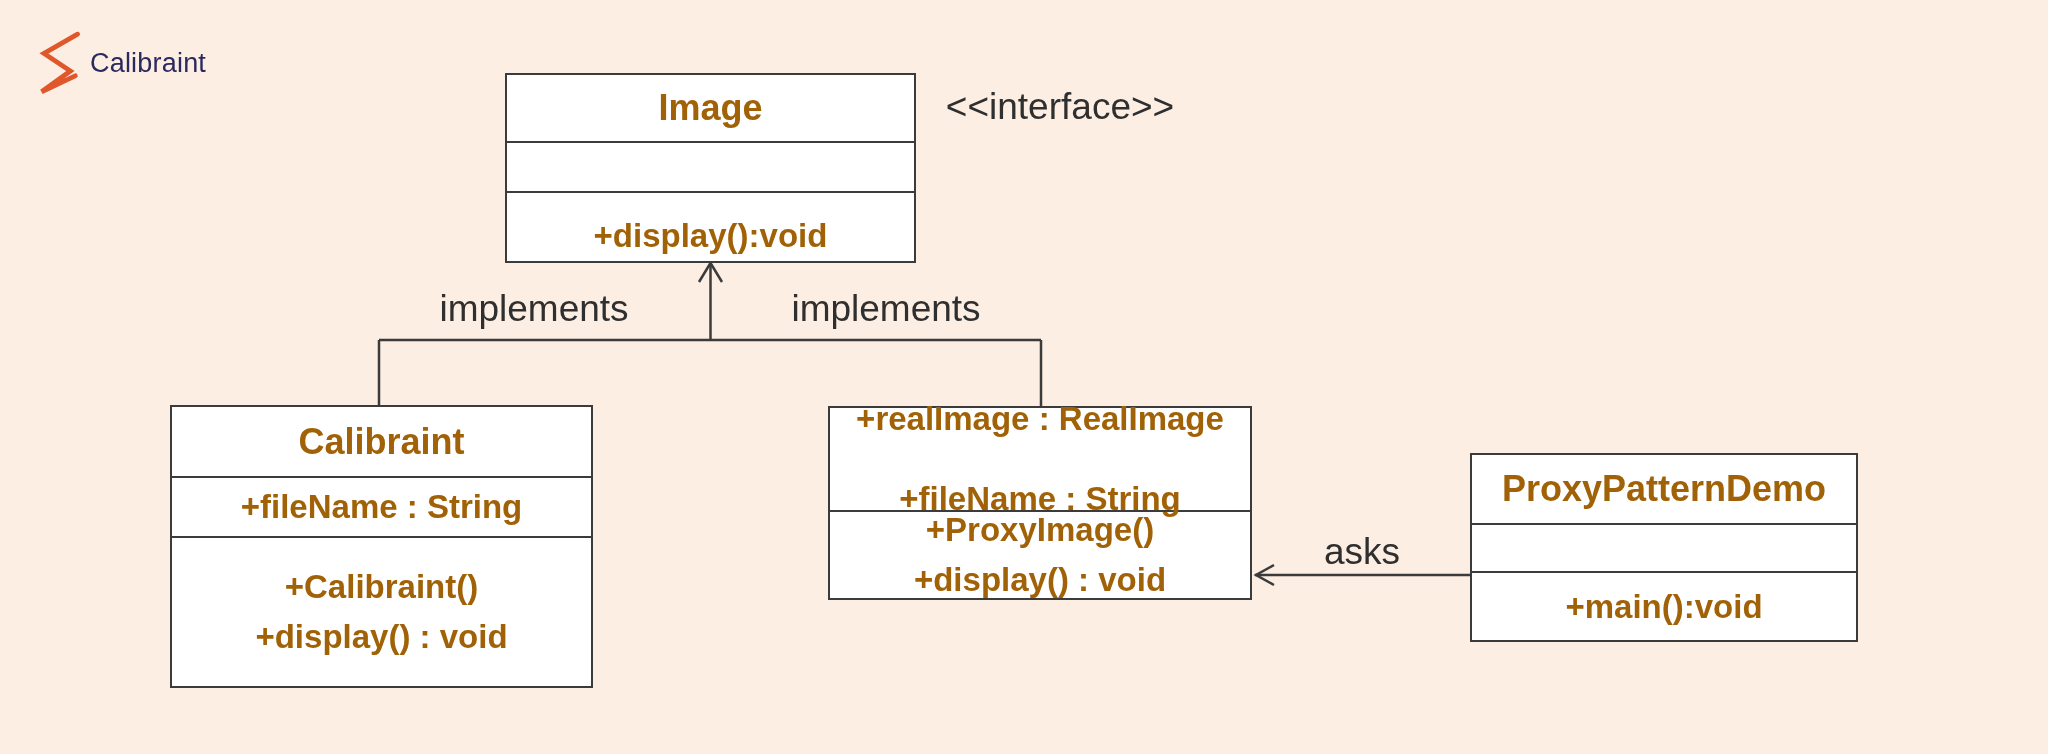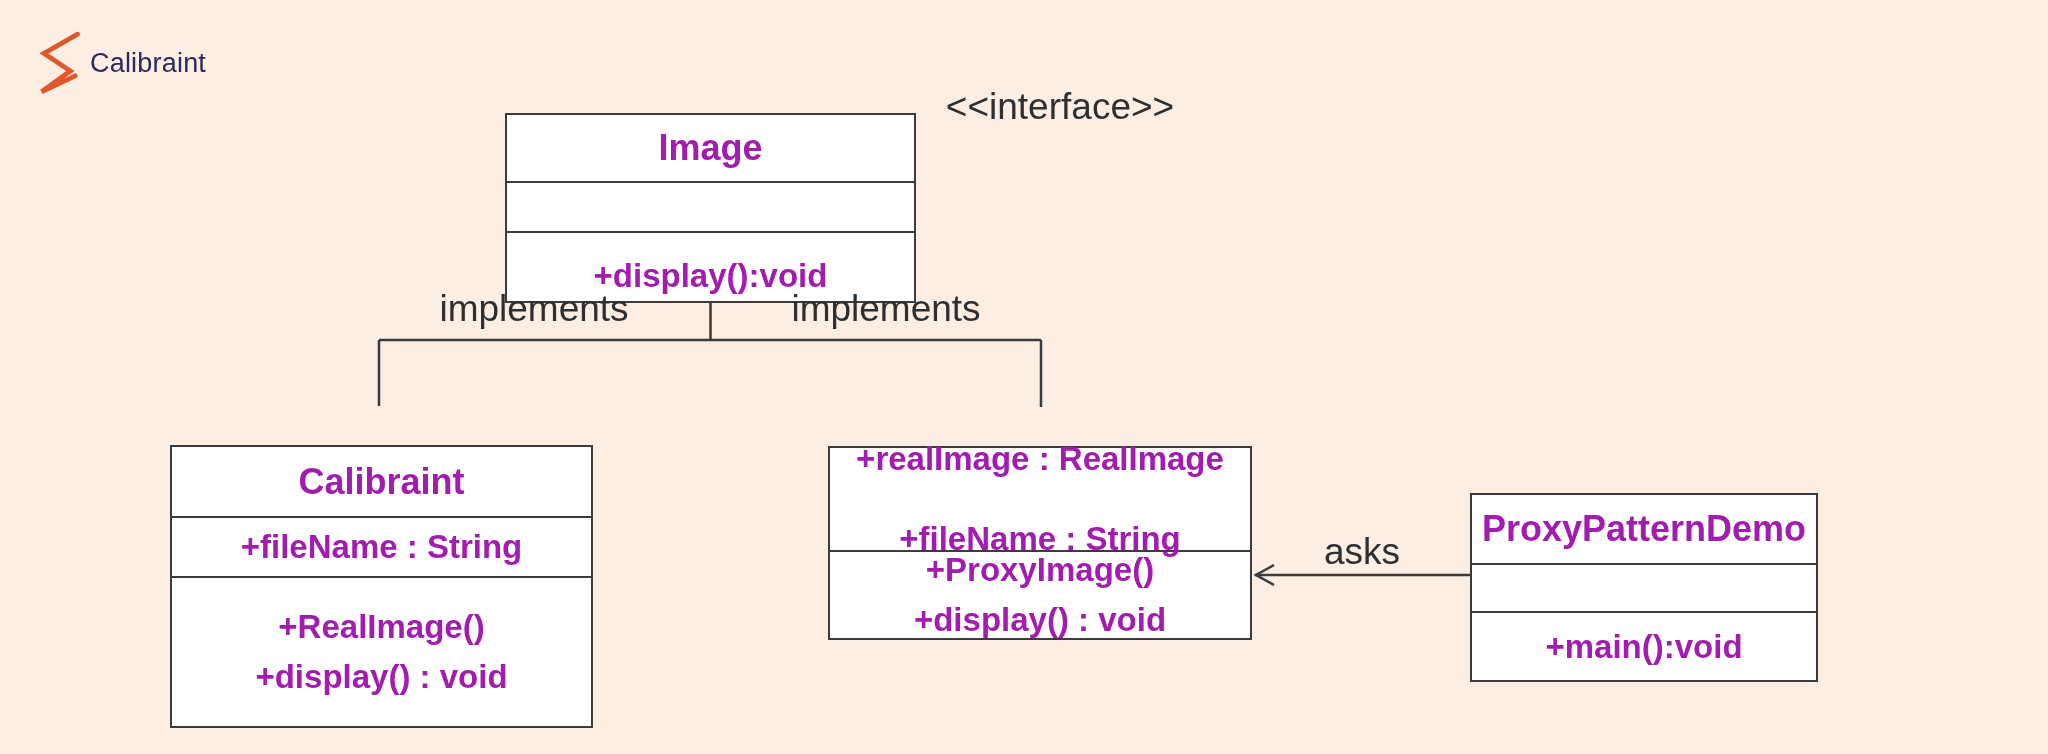--- a/index.html
+++ b/index.html
@@ -31,22 +31,21 @@
     position: absolute; left: 0; top: 0;
     width: 2048px; height: 754px;
     pointer-events: none;
   }
   
   .uml-class {
     position: absolute;
     background: #ffffff;
     border: 2px solid #3b3b3b;
     box-sizing: border-box;
-    color: #a21caf;
-    margin-top: 40px;
+    color: #a16207;
   }
   .uml-row {
     box-sizing: border-box;
     display: flex;
     flex-direction: column;
     align-items: center;
     justify-content: center;
     text-align: center;
   }
   .uml-row + .uml-row { border-top: 2px solid #3b3b3b; }
@@ -106,39 +105,39 @@
 
   <div class="diagram-label" style="left:534px; top:288px;">implements</div>
   <div class="diagram-label" style="left:886px; top:288px;">implements</div>
 
   <div class="uml-class" style="left:170px; top:405px; width:423px;">
     <div class="uml-row uml-title" style="height:69px;">Calibraint</div>
     <div class="uml-row" style="height:60px;">
       <div class="uml-member">+fileName : String</div>
     </div>
     <div class="uml-row" style="height:150px;">
-      <div class="uml-member">+RealImage()</div>
+      <div class="uml-member">+Calibraint()</div>
       <div class="uml-member">+display() : void</div>
     </div>
   </div>
 
   <div class="uml-class" style="left:828px; top:406px; width:424px;">
     <div class="uml-row" style="height:102px;gap:30px;">
       <div class="uml-member">+realImage : RealImage</div>
       <div class="uml-member">+fileName : String</div>
     </div>
     <div class="uml-row" style="height:88px;">
       <div class="uml-member">+ProxyImage()</div>
       <div class="uml-member">+display() : void</div>
     </div>
   </div>
 
   <div class="diagram-label" style="left:1362px; top:531px;">asks</div>
 
-  <div class="uml-class" style="left:1470px; top:453px; width:348px;">
+  <div class="uml-class" style="left:1470px; top:453px; width:388px;">
     <div class="uml-row uml-title" style="height:68px;">ProxyPatternDemo</div>
     <div class="uml-row" style="height:48px;"></div>
     <div class="uml-row" style="height:69px;">
       <div class="uml-member">+main():void</div>
     </div>
   </div>
 
 </div>
 
 </body></html>

